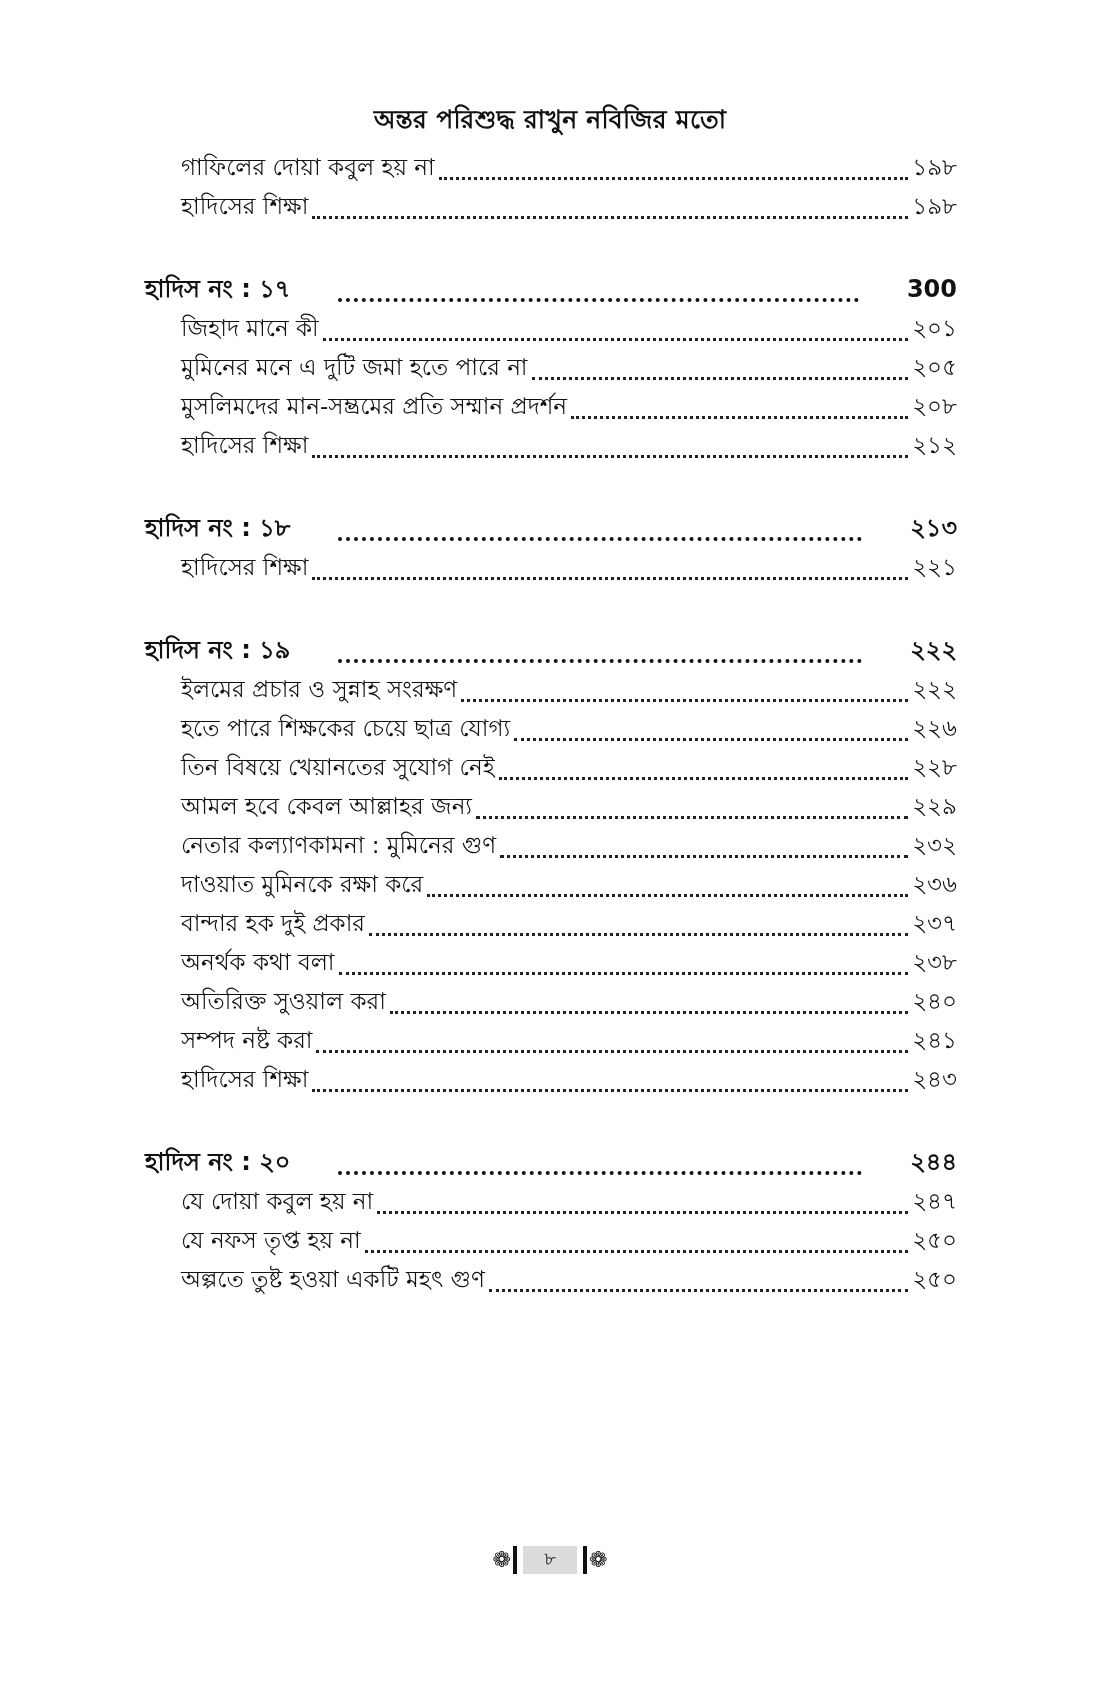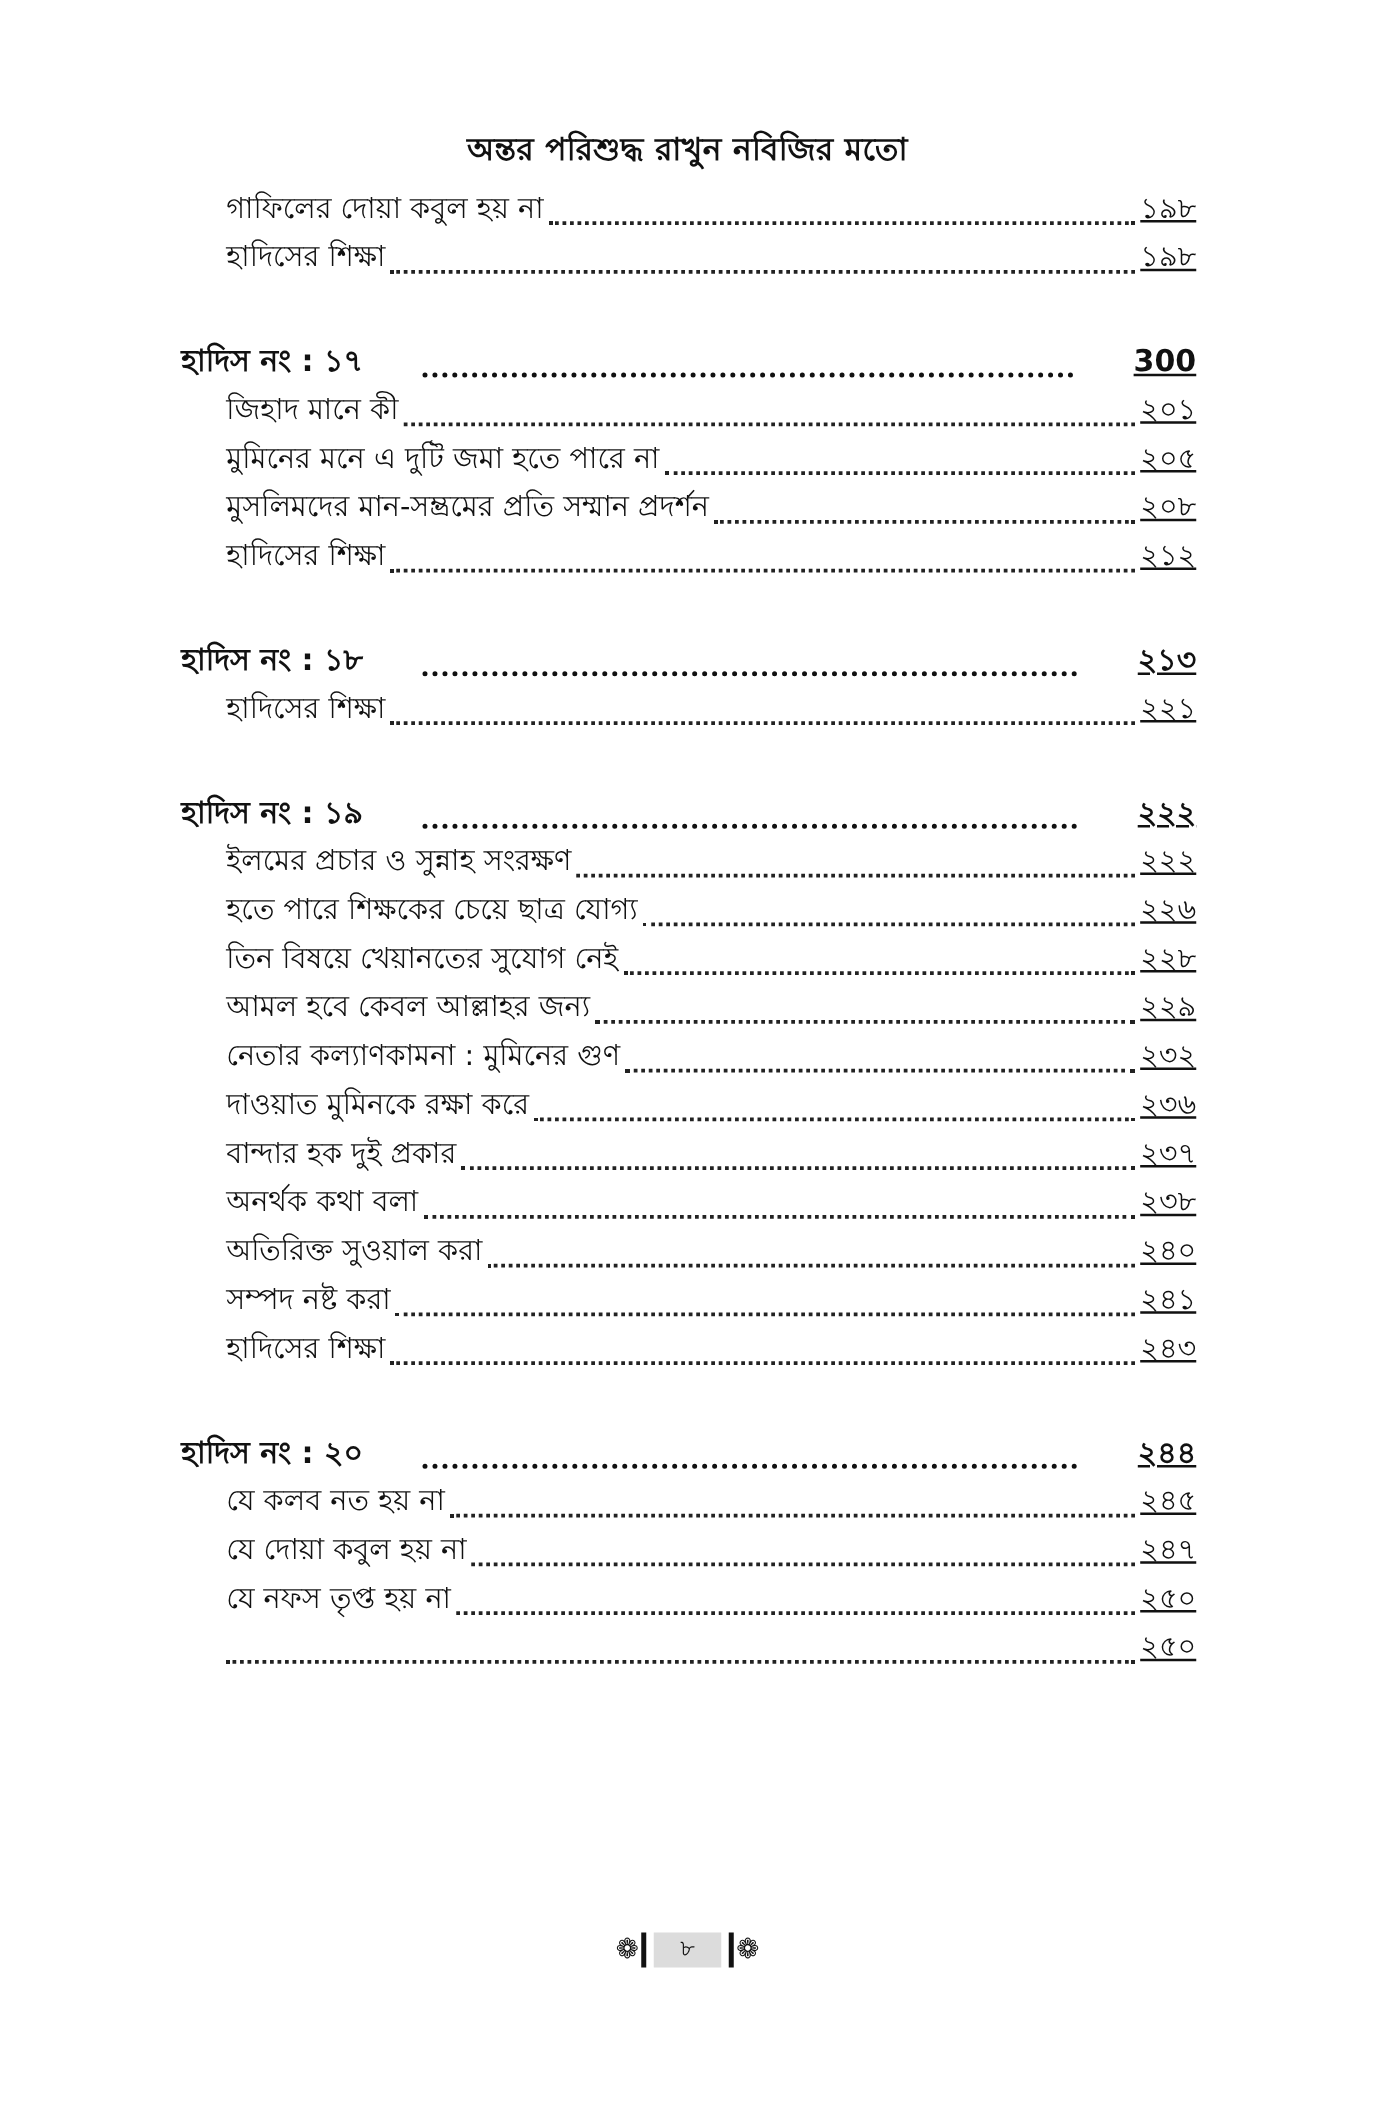--- a/index.html
+++ b/index.html
@@ -60,21 +60,20 @@
       align-self: flex-end;
     }
     .toc-row.main .leader {
       border-bottom: 4px dotted #111;
     }
     .toc-row .page {
       flex: 0 0 auto;
       padding-left: 4px;
       min-width: 44px;
       text-align: right;
-      text-decoration: underline;
     }
     .section-gap {
       height: 44px;
     }
     .footer {
       position: absolute;
       top: 1540px;
       left: 0;
       width: 1100px;
       display: flex;
@@ -232,35 +231,31 @@
   </div>
 
   <div class="section-gap"></div>
 
   <div class="toc-row main">
     <span class="label">হাদিস নং : ২০</span>
     <span class="leader"></span>
     <span class="page">২৪৪</span>
   </div>
   <div class="toc-row sub">
-    <span class="label">যে কলব নত হয় না</span>
-    <span class="leader"></span>
-    <span class="page">২৪৫</span>
-  </div>
-  <div class="toc-row sub">
     <span class="label">যে দোয়া কবুল হয় না</span>
     <span class="leader"></span>
     <span class="page">২৪৭</span>
   </div>
   <div class="toc-row sub">
     <span class="label">যে নফস তৃপ্ত হয় না</span>
     <span class="leader"></span>
     <span class="page">২৫০</span>
   </div>
   <div class="toc-row sub">
+    <span class="label">অল্পতে তুষ্ট হওয়া একটি মহৎ গুণ</span>
     <span class="leader"></span>
     <span class="page">২৫০</span>
   </div>
 </div>
 
 <div class="footer">
   <div class="ornament">
     <span class="flower">❁</span>
     <span class="bar"></span>
   </div>

